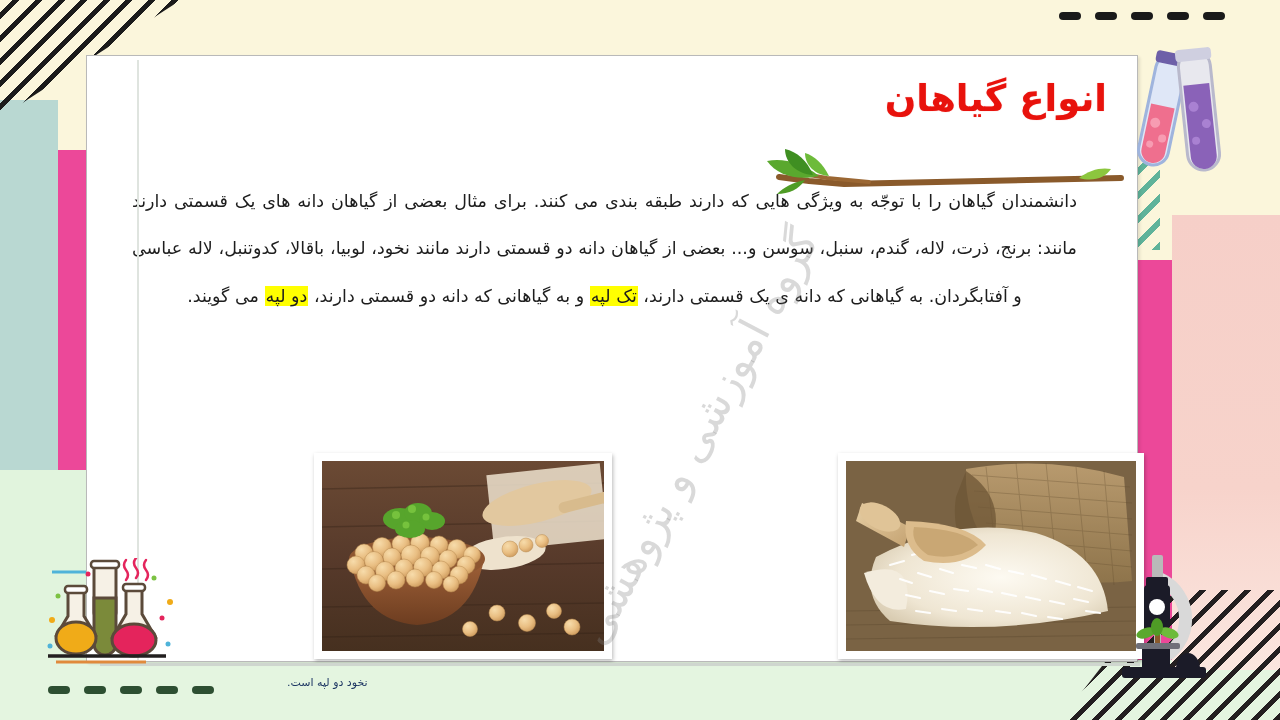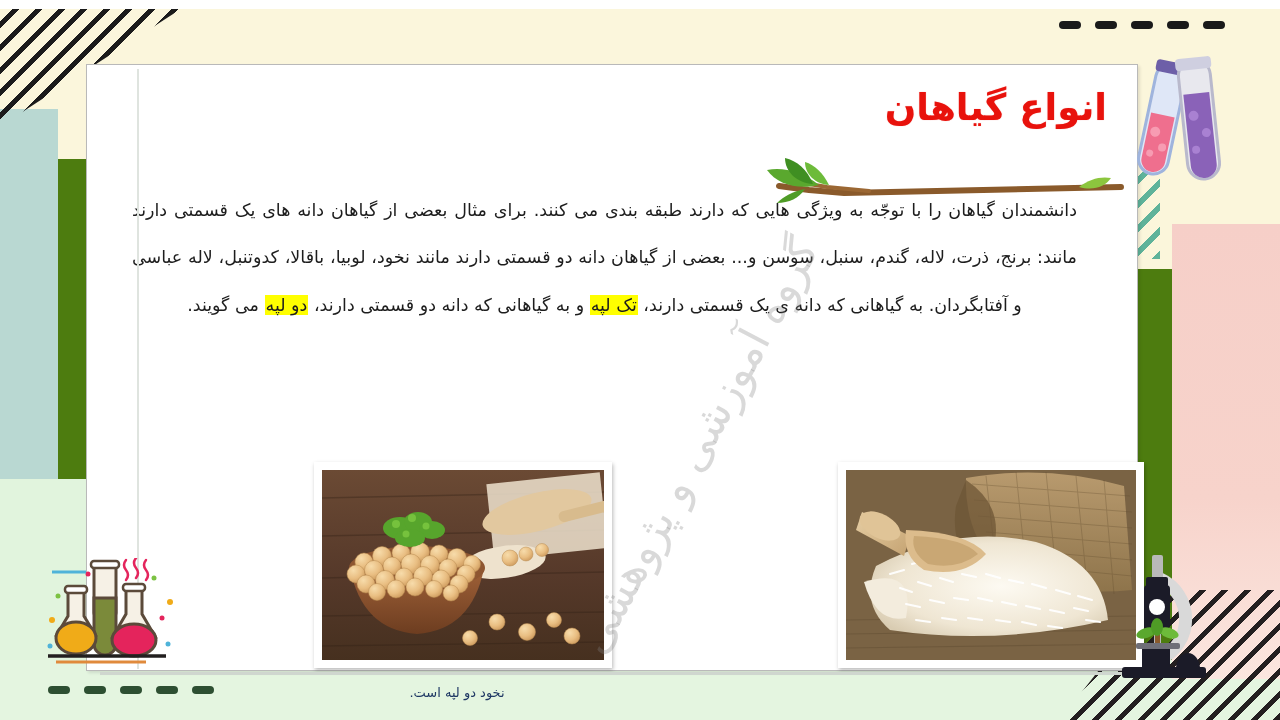--- a/index.html
+++ b/index.html
@@ -12,23 +12,22 @@
     overflow: hidden;
     font-family: "DejaVu Sans", "Liberation Sans", sans-serif;
     position: relative;
     background: #ffffff;
   }
 
   
   .slide-root {
     position: absolute;
     inset: 0;
-    background: #4d7c0f;
+    background: #ec4899;
     overflow: hidden;
-    margin-top: 9px;
   }
 
   .bg-cream {
     position: absolute;
     left: 0; top: 0;
     width: 1280px; height: 150px;
     background: #fbf6dc;
   }
   .bg-cream-right {
     position: absolute;
@@ -195,24 +194,24 @@
     height: 190px;
     overflow: hidden;
     position: relative;
     display: block;
   }
   .fig-right .photo { width: 290px; }
 
   .caption {
     position: absolute;
     width: 340px;
-    text-align: center;
+    text-align: left;
     direction: rtl;
     font-family: "DejaVu Sans", sans-serif;
-    font-size: 13px;
+    font-size: 11px;
     color: #1f3864;
   }
   .cap-left  { left: 200px; top: 620px; }
   .cap-right { left: 730px; top: 620px; }
 
   
   .watermark {
     position: absolute;
     left: 330px; top: 120px;
     width: 560px; height: 520px;

